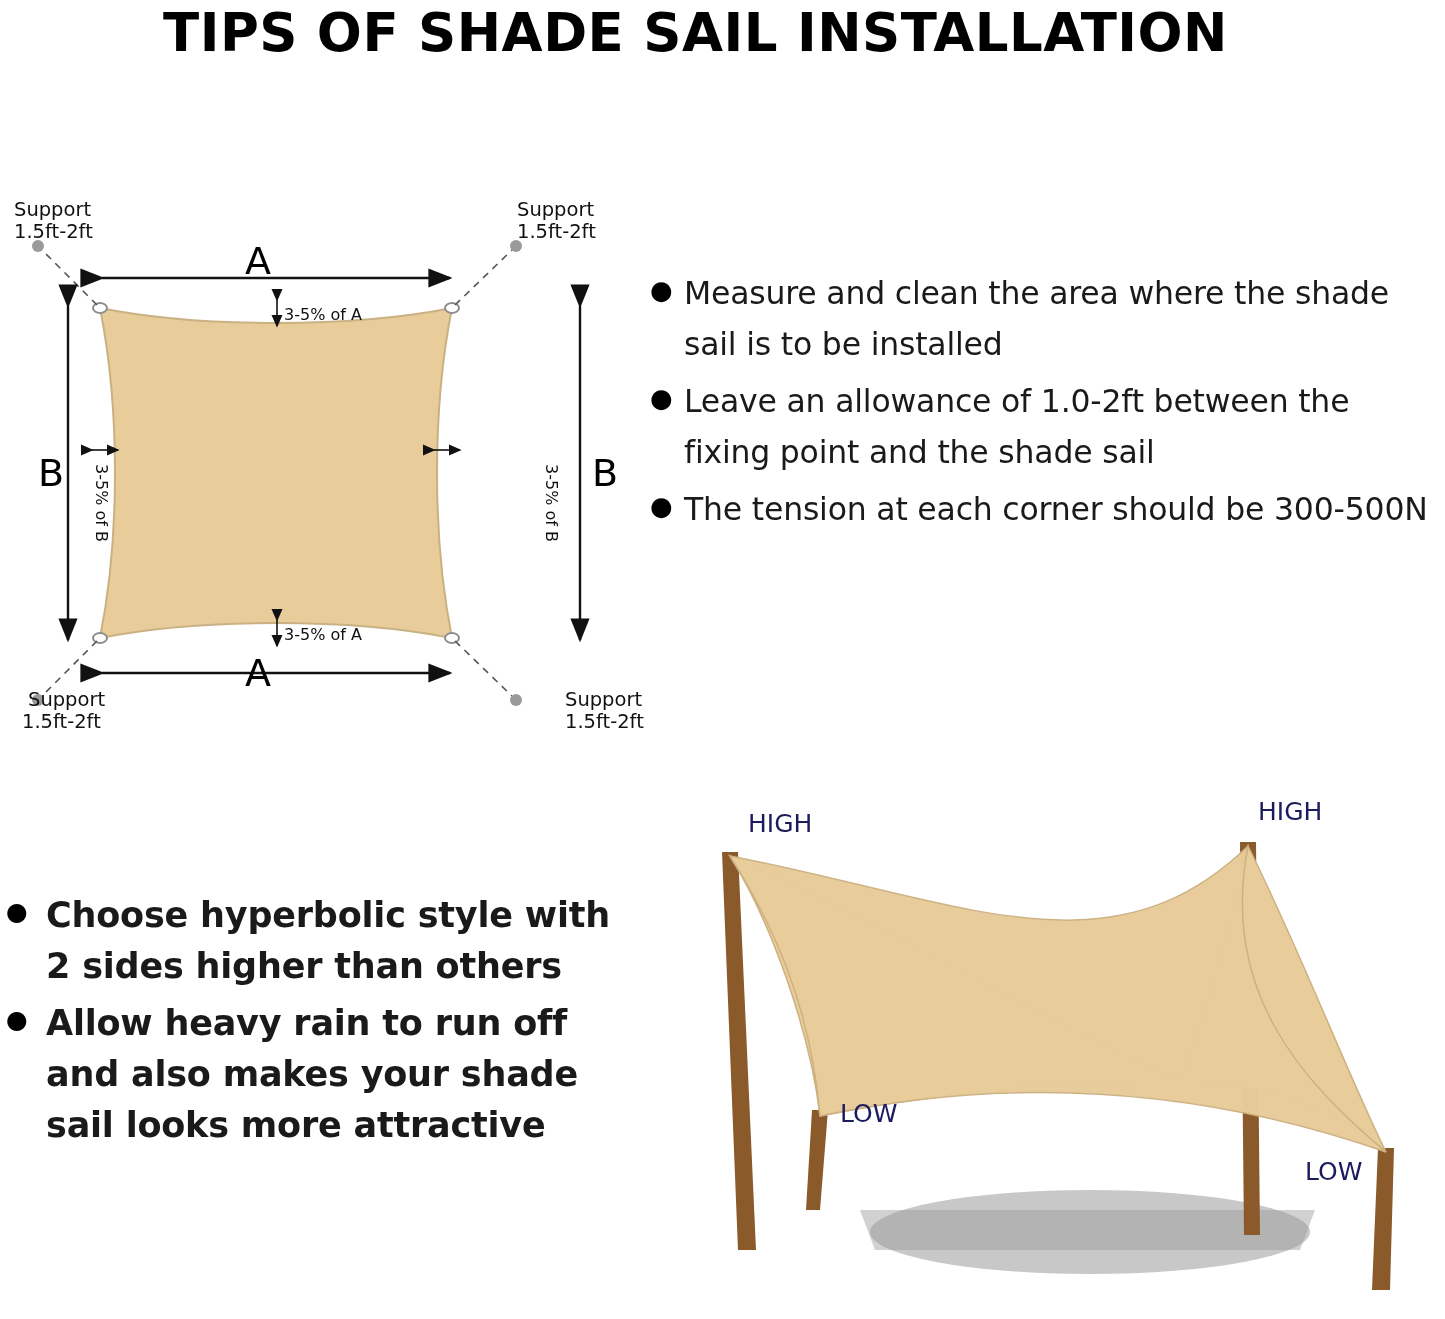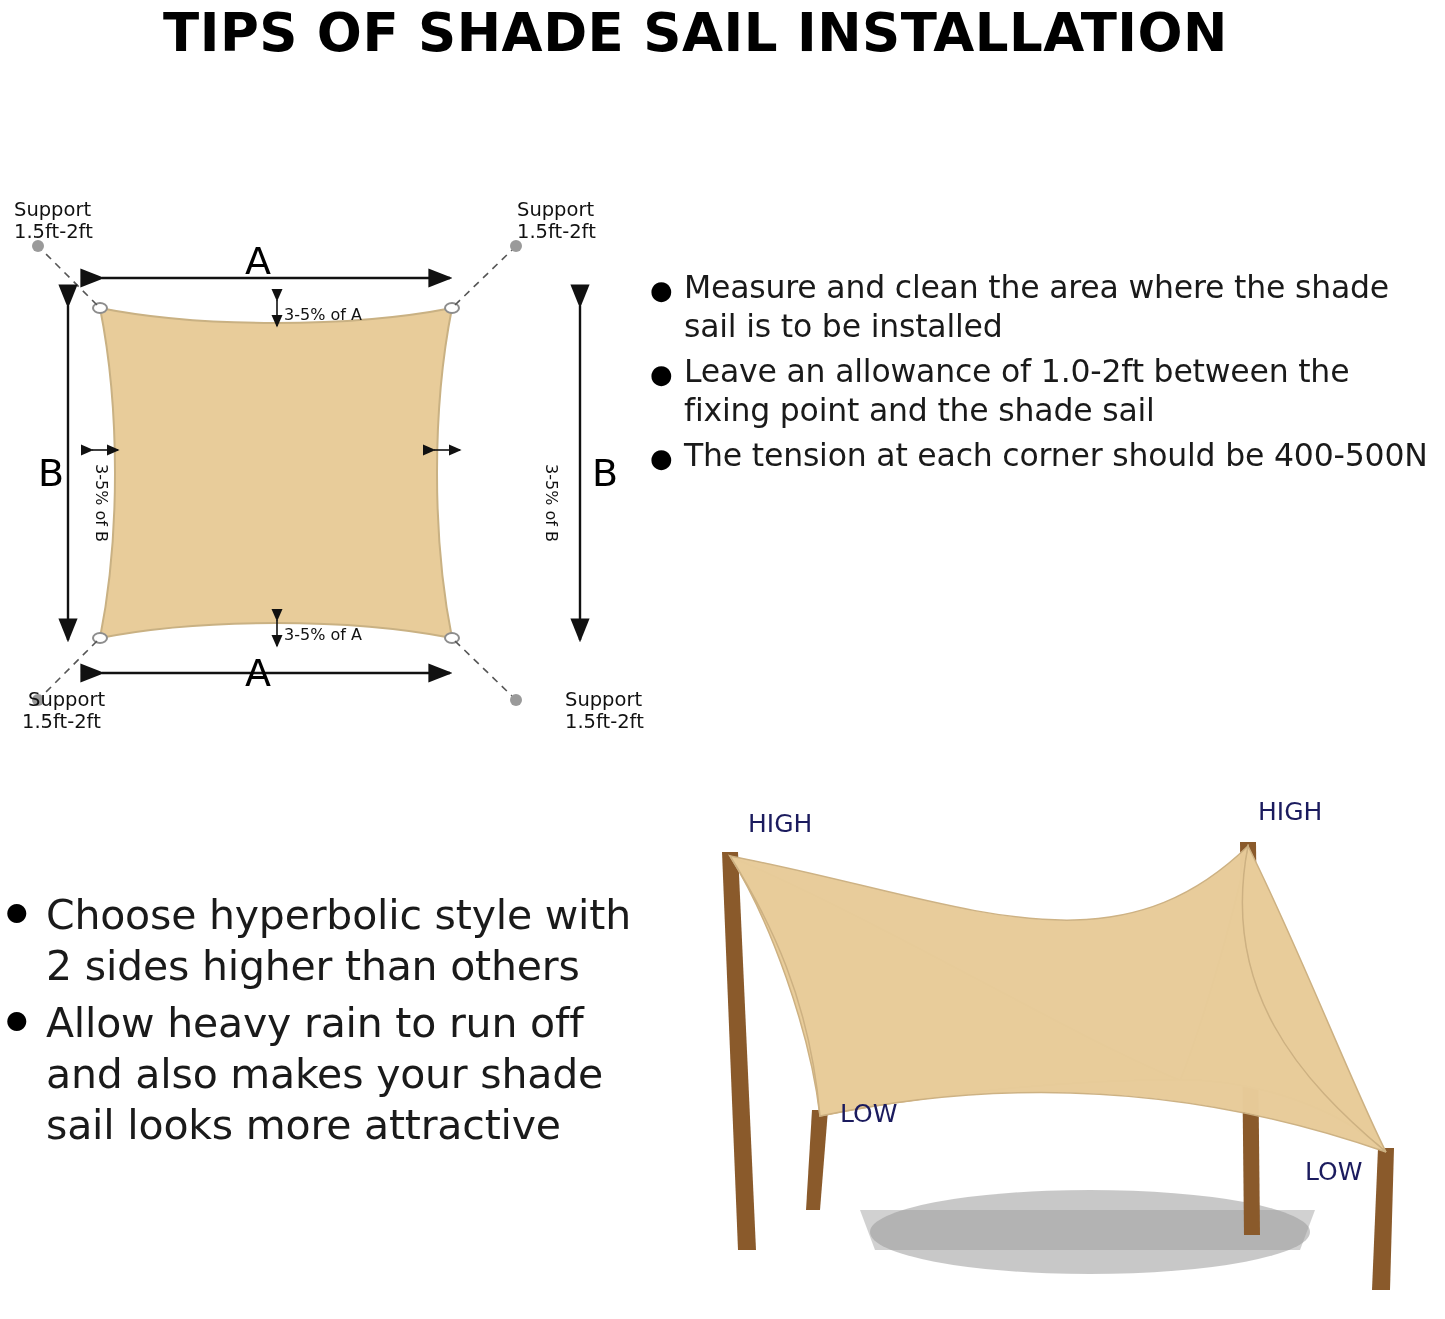--- a/index.html
+++ b/index.html
@@ -56,40 +56,41 @@
   .bullet-dot {
     flex: 0 0 auto;
     font-size: 26px;
     line-height: 44px;
     width: 34px;
     text-align: left;
     color: #000;
   }
   .bullet-text {
     font-size: 31.5px;
-    line-height: 39px;
+    line-height: 51px;
     color: #1a1a1a;
     letter-spacing: -0.2px;
   }
 
   
   .bottom-list {
     position: absolute;
     left: 0px;
     top: 890px;
     width: 640px;
   }
   .bottom-list .bullet-dot {
     font-size: 25px;
     width: 40px;
     padding-left: 6px;
   }
   .bottom-list .bullet-text {
-    font-size: 41px;
+    font-size: 35px;
     line-height: 51px;
+    font-weight: bold;
   }
 
   
   .bottom-diagram {
     position: absolute;
     left: 660px;
     top: 780px;
     width: 785px;
     height: 539px;
     text-decoration: underline;
@@ -201,21 +202,21 @@
   <div class="bullet-row">
     <span class="bullet-dot">●</span>
     <span class="bullet-text">Measure and clean the area where the shade sail is to be installed</span>
   </div>
   <div class="bullet-row">
     <span class="bullet-dot">●</span>
     <span class="bullet-text">Leave an allowance of 1.0-2ft between the fixing point and the shade sail</span>
   </div>
   <div class="bullet-row">
     <span class="bullet-dot">●</span>
-    <span class="bullet-text">The tension at each corner should be 400-500N</span>
+    <span class="bullet-text">The tension at each corner should be 300-500N</span>
   </div>
 </div>
 
 <div class="bottom-list">
   <div class="bullet-row">
     <span class="bullet-dot">●</span>
     <span class="bullet-text">Choose hyperbolic style with 2 sides higher than others</span>
   </div>
   <div class="bullet-row">
     <span class="bullet-dot">●</span>

